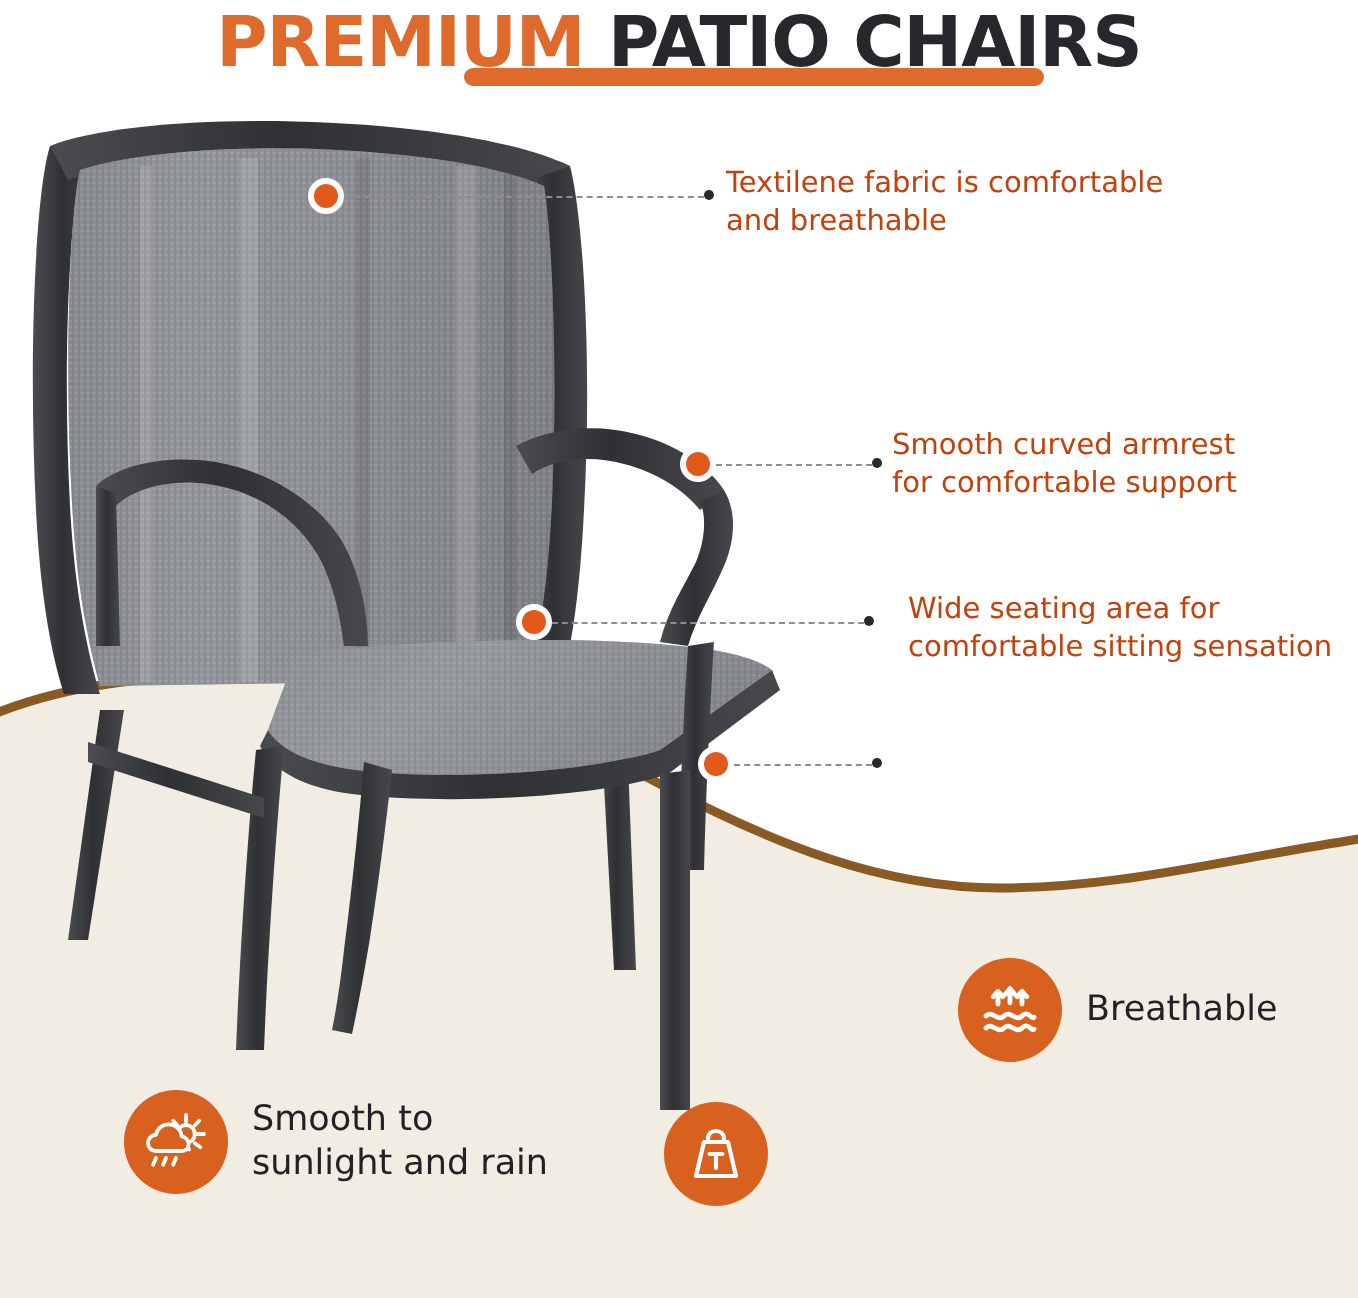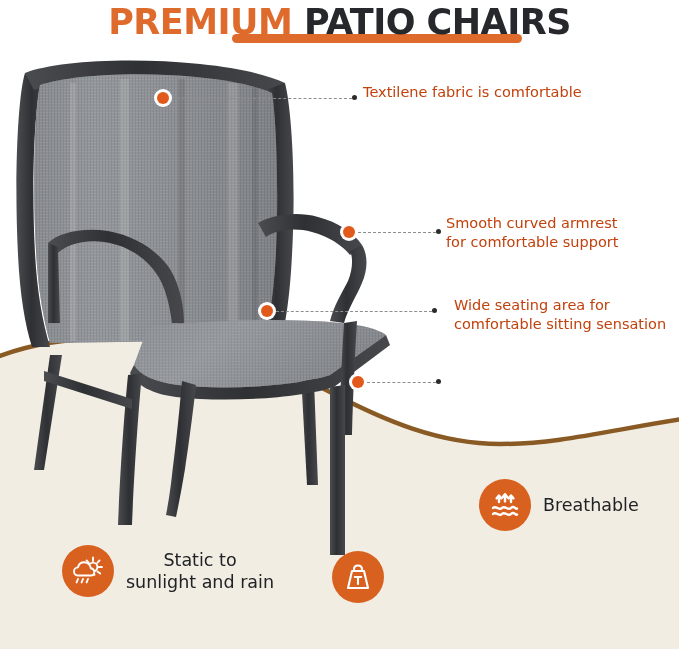--- a/index.html
+++ b/index.html
@@ -129,21 +129,20 @@
     justify-content: center;
     flex: none;
   }
   .badge-label {
     margin-left: 12px;
     font-family: "DejaVu Sans", sans-serif;
     font-size: 17.5px;
     line-height: 22px;
     color: #212226;
     white-space: nowrap;
-    text-align: center;
   }
   .badge-label span { display: block; }
 </style>
 </head>
 <body>
 
 <div id="root">
 
   <svg class="bg-layer" width="679" height="649" viewBox="0 0 679 649">
     <defs>
@@ -250,20 +249,21 @@
     <path d="M 44,316 L 132,344 L 132,354 L 44,326 Z" fill="url(#frameGrad)"></path>
   </svg>
 
   <div class="callout-line" style="left:172px; top:98px; width:180px;"></div>
   <div class="callout-dot" style="left:154px; top:89px;">
       <i></i>
     </div>
   <div class="callout-enddot" style="left:352px; top:95px;"></div>
   <div class="callout-text" style="left:363px; top:83px;">
     <span>Textilene fabric is comfortable</span>
+    <span>and breathable</span>
   </div>
 
   <div class="callout-line" style="left:358px; top:232px; width:78px;"></div>
   <div class="callout-dot" style="left:340px; top:223px;">
       <i></i>
     </div>
   <div class="callout-enddot" style="left:436px; top:229px;"></div>
   <div class="callout-text" style="left:446px; top:214px;">
     <span>Smooth curved armrest</span>
     <span>for comfortable support</span>
@@ -323,21 +323,21 @@
                    C 7.6,10.3 10.2,8.2 13.4,8.2 C 16.9,8.2 19.6,10.9 19.8,14.2
                    C 22,14.6 23.3,16.3 23.3,18.2 C 23.3,20.2 21.7,21.5 19.4,21.5 Z" fill="#d9611f"></path>
 
           <path d="M 7,25 L 5.6,28.4"></path>
           <path d="M 12,25 L 10.6,28.4"></path>
           <path d="M 17,25 L 15.6,28.4"></path>
         </g>
       </svg>
     </div>
     <div class="badge-label">
-      <span>Static to</span>
+      <span>Smooth to</span>
       <span>sunlight and rain</span>
     </div>
   </div>
 
   <div class="badge" style="left:332px; top:551px;">
     <div class="badge-circle">
       <svg width="34" height="34" viewBox="0 0 34 34">
         <g fill="none" stroke="#ffffff" stroke-width="2.1" stroke-linecap="round" stroke-linejoin="round">
 
           <path d="M 13,9.5 C 13,7 14.8,5.5 17,5.5 C 19.2,5.5 21,7 21,9.5 L 21,11"></path>

